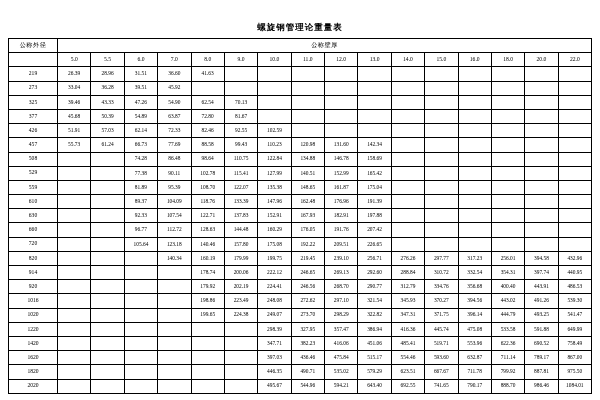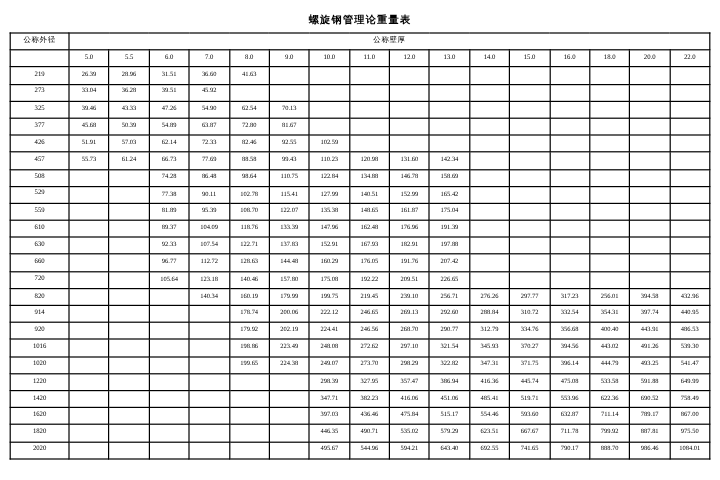--- a/index.html
+++ b/index.html
@@ -20,21 +20,21 @@
     height: 400px;
     box-sizing: border-box;
     padding: 0;
     background: #ffffff;
   }
   .doc-title {
     text-align: center;
     font-size: 8.5px;
     font-weight: bold;
     letter-spacing: 1px;
-    padding: 11px 0 4px 0;
+    padding: 22px 0 4px 0;
     font-family: "Liberation Sans", sans-serif;
   }
   .table-wrap {
     padding: 0 8px;
   }
   table.grid {
     border-collapse: collapse;
     width: 584px;
     table-layout: fixed;
     font-size: 5.4px;

